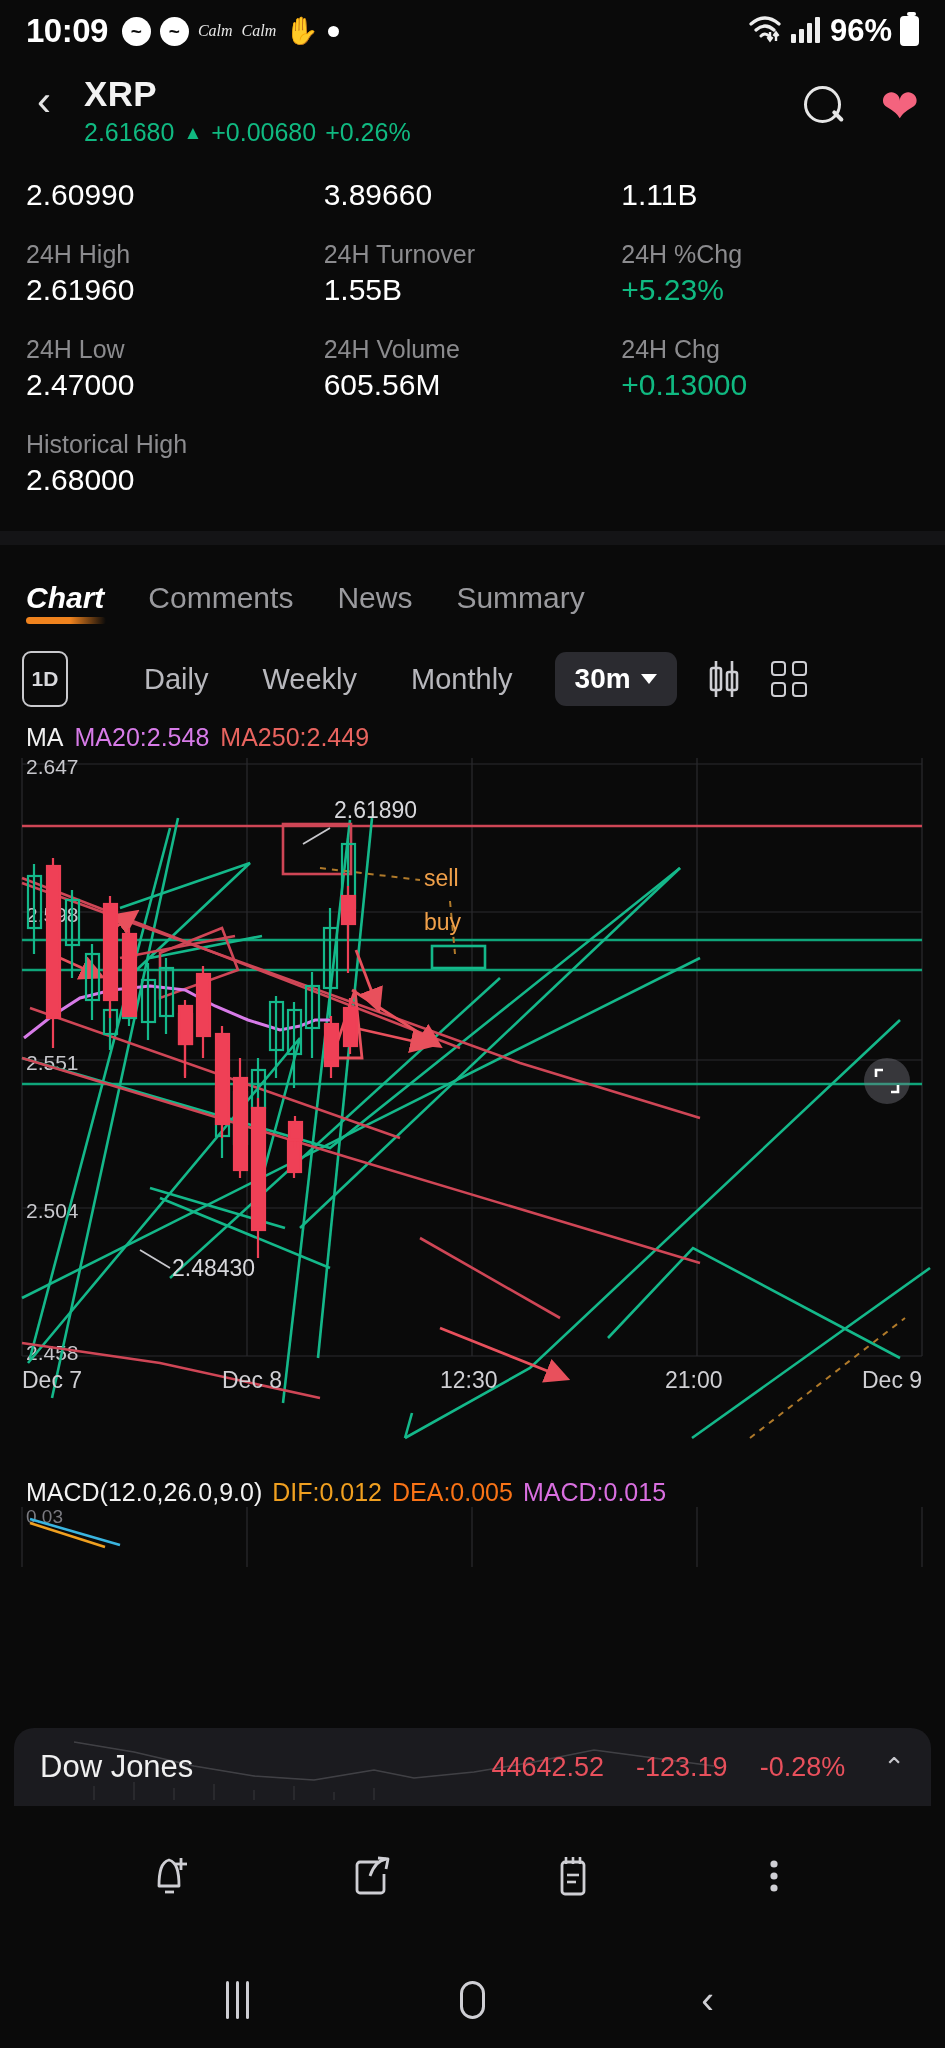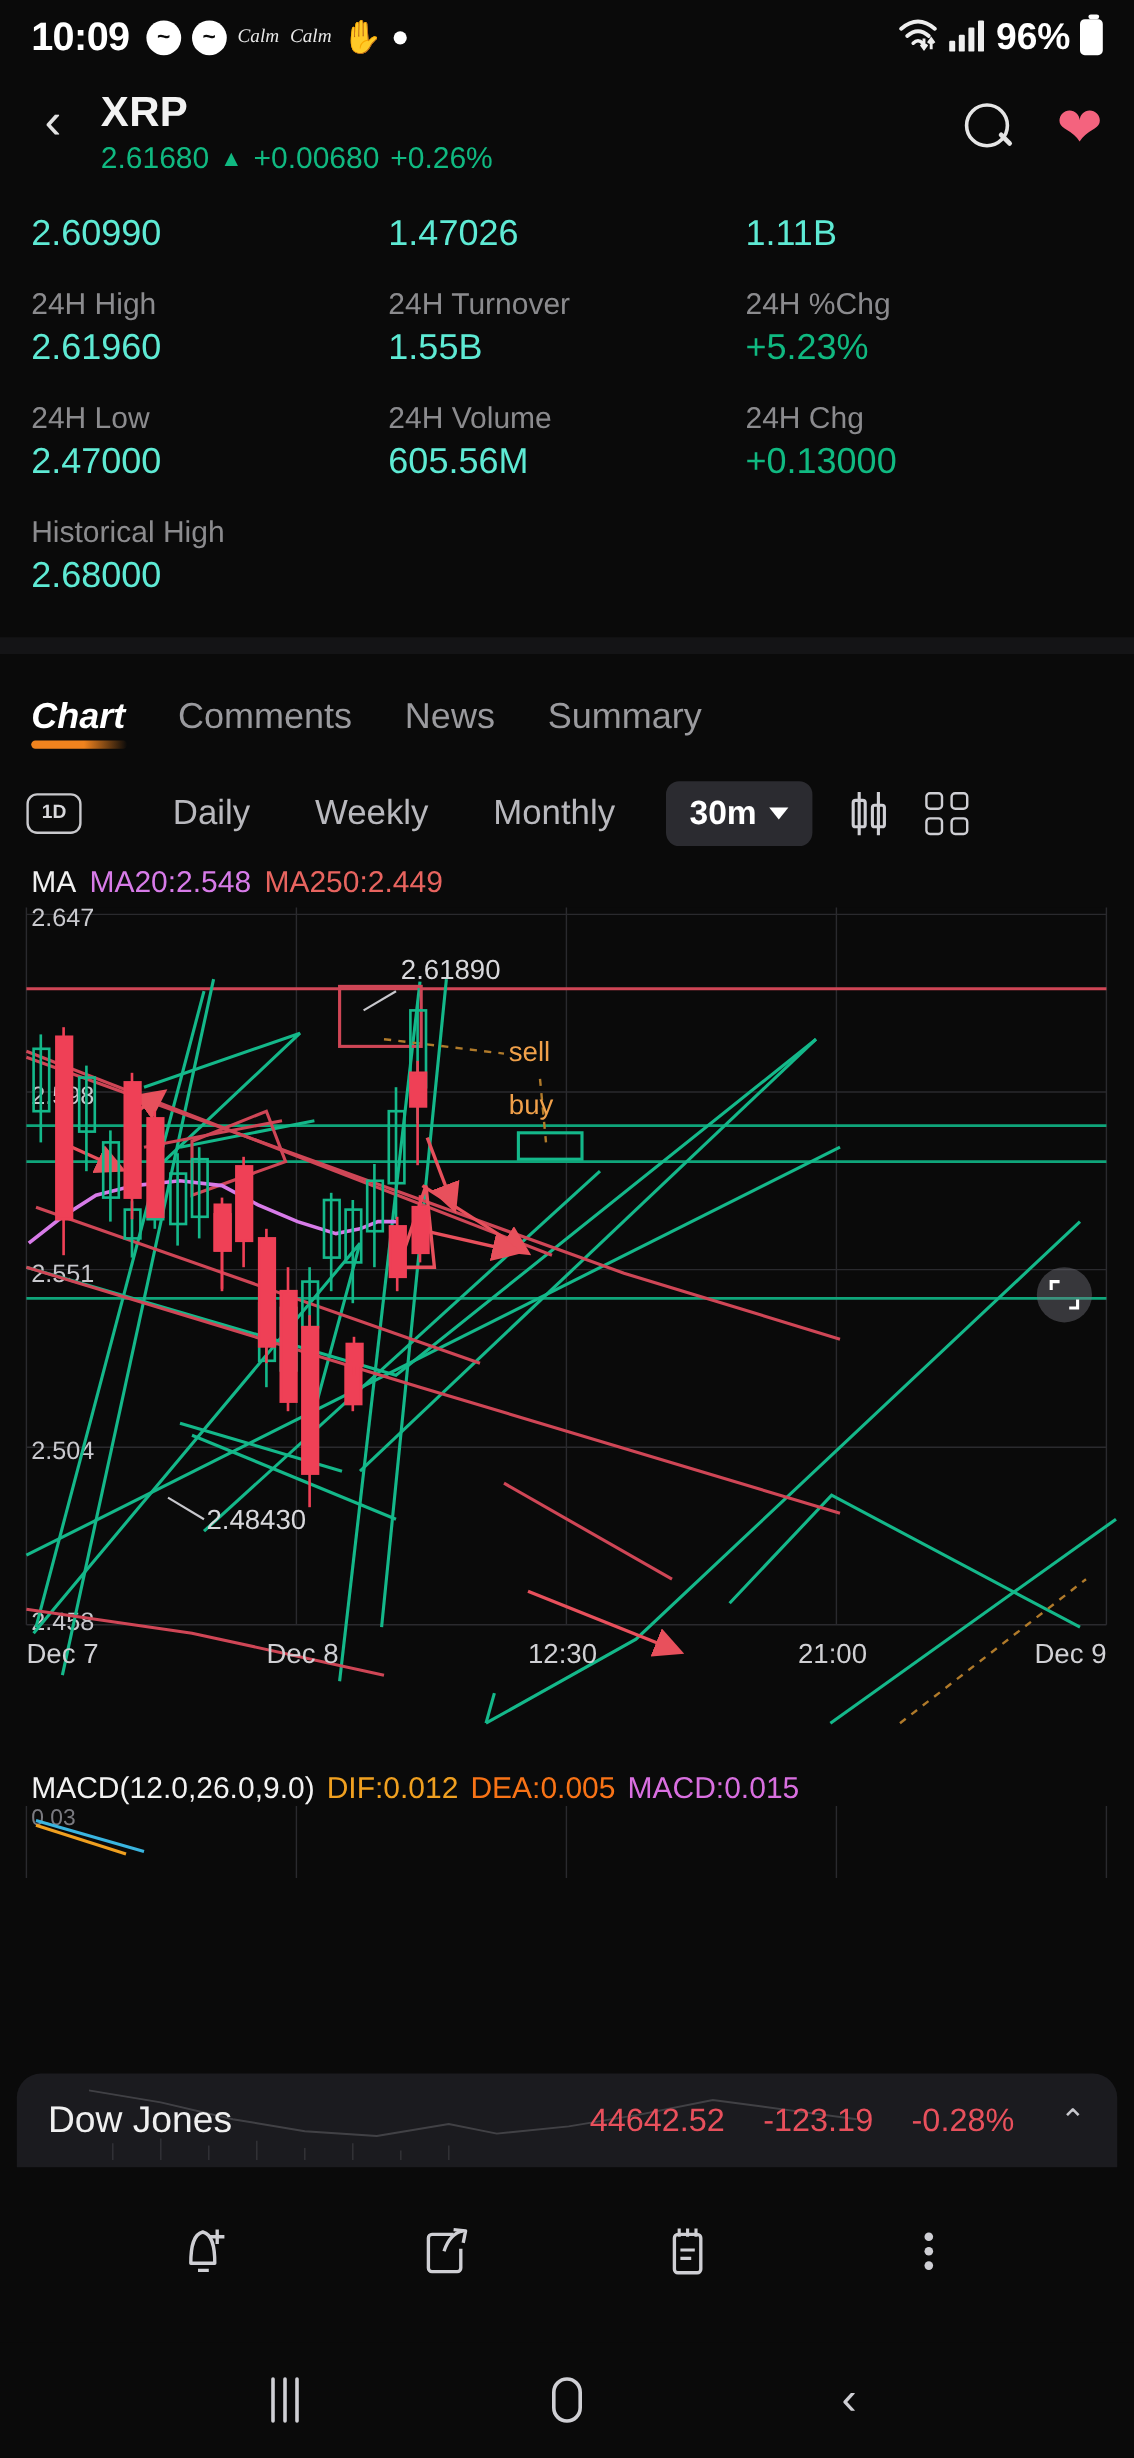--- a/index.html
+++ b/index.html
@@ -50,43 +50,43 @@
   .search-ic:after{content:""; position:absolute; left:27px; top:28px; width:14px;height:3.5px;background:#e6e6e6;border-radius:3px;transform:rotate(45deg);}
   .heart-ic { color:#f4637e; font-size:46px; line-height:0.9; }
 
   
   .stats { padding:6px 26px 0 26px; }
   .srow { display:flex; }
   .scell { width:33.33%; }
   .scell.c2 { text-align:left; }
   .scell.c3 { }
   .slabel { font-size:25px; color:#8b8b8e; margin-bottom:4px; }
-  .svalue { font-size:30px; color:#5eead4; font-weight:400; }
+  .svalue { font-size:30px; color:#ffffff; font-weight:400; }
   .svalue.green { color:#10b981; }
   .srow-clip { height:22px; overflow:hidden; position:relative; }
   .srow-clip .slabel{ position:absolute; bottom:0; left:0; opacity:.55;}
   .row-gap { height:28px; }
   .stat-first { margin-top:-4px; }
   .divider-thick { height:14px; background:#141416; margin-top:34px; }
 
   
   .tabs { display:flex; align-items:center; gap:44px; padding:36px 26px 0 26px; }
   .tab { font-size:30px; color:#9a9a9e; position:relative; padding-bottom:12px; }
   .tab.active { color:#fff; font-weight:700; font-style:italic; }
   .tab.active:after{
     content:""; position:absolute; left:0; bottom:3px; width:80px; height:7px;
     border-radius:4px;
     background:linear-gradient(90deg,#f0831e 0%, #f0831e 55%, rgba(240,131,30,0) 100%);
   }
 
   
   .tfbar { display:flex; align-items:center; padding:24px 22px 0 22px; gap:0; }
   .tf-1d {
-    width:46px;height:34px;border:2.5px solid #c9c9cd;border-radius:9px;
-    display:flex;align-items:center;justify-content:center;font-size:16px;color:#d8d8dc;font-weight:700;
+    width:46px;height:56px;border:2.5px solid #c9c9cd;border-radius:9px;
+    display:flex;align-items:center;justify-content:center;font-size:21px;color:#d8d8dc;font-weight:700;
   }
   .tf-item { font-size:29px; color:#b8b8bd; }
   .tf-pill {
     background:#2b2b30; border-radius:11px; padding:11px 20px;
     display:flex; align-items:center; gap:10px; color:#fff; font-size:28px; font-weight:700;text-align:center;
   }
   .caret { width:0;height:0;border-left:8px solid transparent;border-right:8px solid transparent;border-top:10px solid #fff; }
   .ic-candle { display:flex; align-items:center; gap:3px; }
   .ic-grid4 { display:grid; grid-template-columns:repeat(2,1fr); gap:6px; }
   .ic-grid4 span { width:15px;height:15px;border:2.5px solid #cfcfd4;border-radius:4px; display:block;}
@@ -210,21 +210,21 @@
       <div class="scell c3">
           <div class="slabel"></div>
         </div>
     </div>
 
     <div class="srow stat-first">
       <div class="scell">
           <div class="svalue">2.60990</div>
         </div>
       <div class="scell c2">
-          <div class="svalue">1.47026</div>
+          <div class="svalue">3.89660</div>
         </div>
       <div class="scell c3">
           <div class="svalue">1.11B</div>
         </div>
     </div>
 
     <div class="row-gap"></div>
     <div class="srow">
       <div class="scell">
         <div class="slabel">24H High</div>

